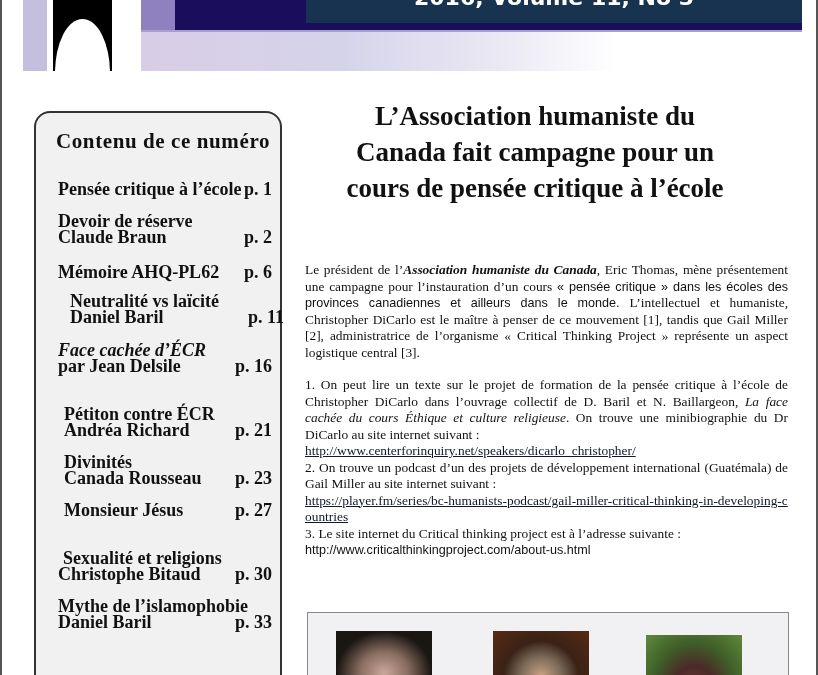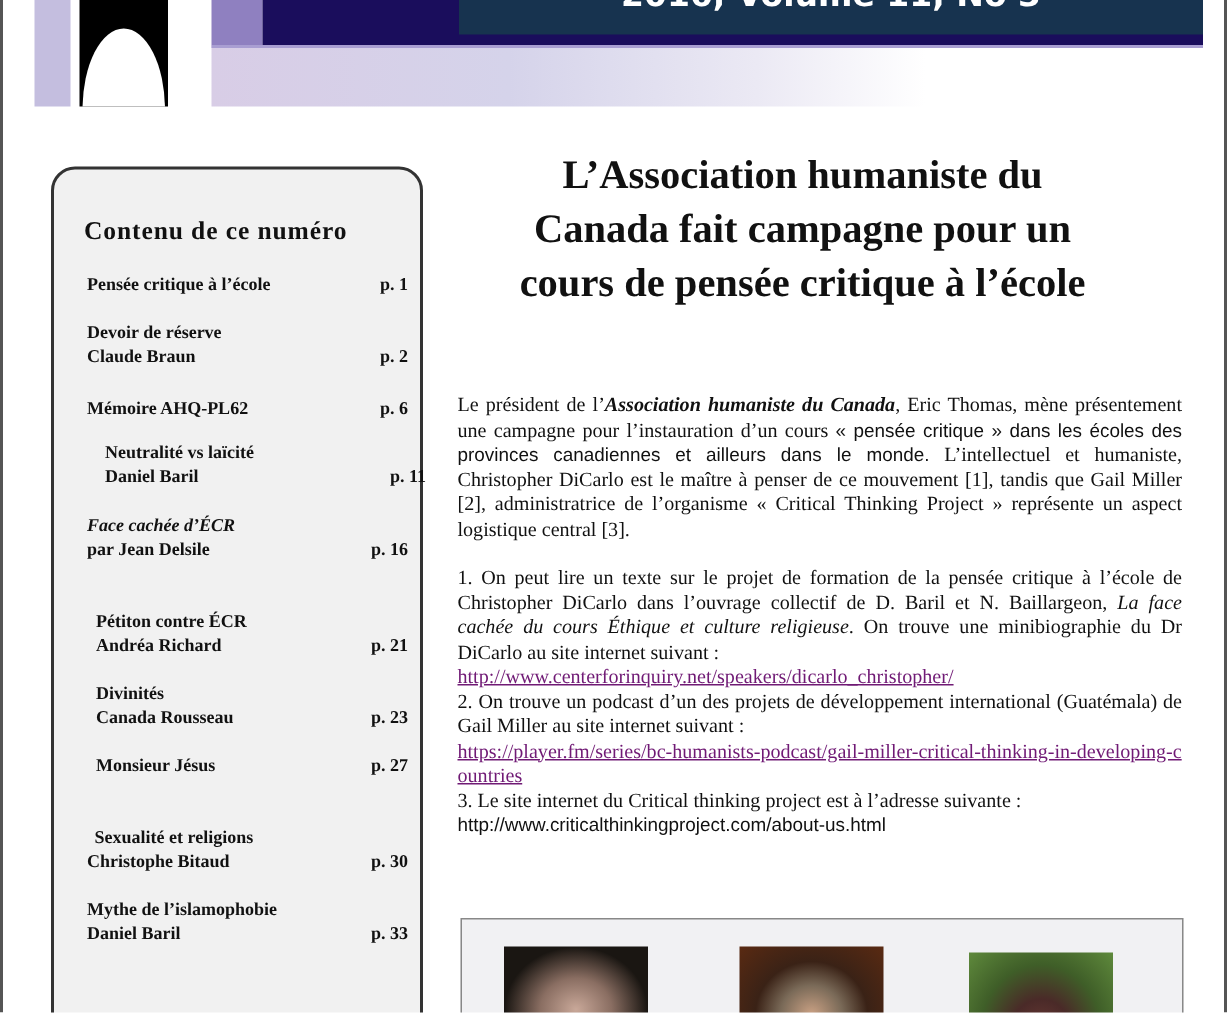--- a/index.html
+++ b/index.html
@@ -35,41 +35,41 @@
   }
   .hdr-teal span { display:block; transform:translateY(-8px); }
 
   
   .sidebar {
     position:absolute; left:34px; top:111px; width:248px; height:580px;
     background:#f1f1f1; border:2px solid #333; border-radius:16px;
     box-sizing:border-box;
   }
   .sidebar-title {
-    position:absolute; left:20px; top:31px; font-size:17px; font-weight:bold; letter-spacing:0.6px;
+    position:absolute; left:20px; top:16px; font-size:21px; font-weight:bold; letter-spacing:0.6px;
     font-family:"Liberation Serif", serif;
   }
-  .toc-item { position:absolute; left:22px; width:214px; font-weight:bold; font-size:12px; line-height:16px; }
+  .toc-item { position:absolute; left:22px; width:214px; font-weight:bold; font-size:18px; line-height:16px; }
   .toc-item .line { display:block; white-space:nowrap; }
   .toc-item .ital { font-style:italic; }
   .toc-item .page { position:absolute; right:0; bottom:0; }
 
   
   .title {
     position:absolute; left:300px; top:98px; width:470px; text-align:center;
     font-size:27px; font-weight:bold; line-height:36px;
   }
 
   
   .body-text { position:absolute; left:305px; width:483px; font-size:13.4px; line-height:16.5px; }
   .p1 { top:262px; text-align:justify; }
   .p1 .sans { font-family:"Liberation Sans", sans-serif; font-size:12.6px; }
   .notes { top:377px; font-size:13.4px; }
   .notes .justify { text-align:justify; }
-  .link { color:#701a75; text-decoration:underline; }
+  .link { color:#0f172a; text-decoration:underline; }
   .plainurl { font-family:"Liberation Sans", sans-serif; font-size:12.6px; }
 
   
   .photo-panel {
     position:absolute; left:307px; top:612px; width:482px; height:80px;
     background:#f1f1f3; border:1px solid #888; box-sizing:border-box;
   }
   .photo { position:absolute; top:18px; width:96px; height:60px; }
   .photo1 { left:28px; background:radial-gradient(ellipse at 50% 70%, #c9a899 0%, #8a6e62 35%, #1a1612 70%); }
   .photo2 { left:185px; background:radial-gradient(ellipse at 50% 75%, #caa184 0%, #7a6a58 30%, #3a2216 55%, #5a2a12 100%); }

